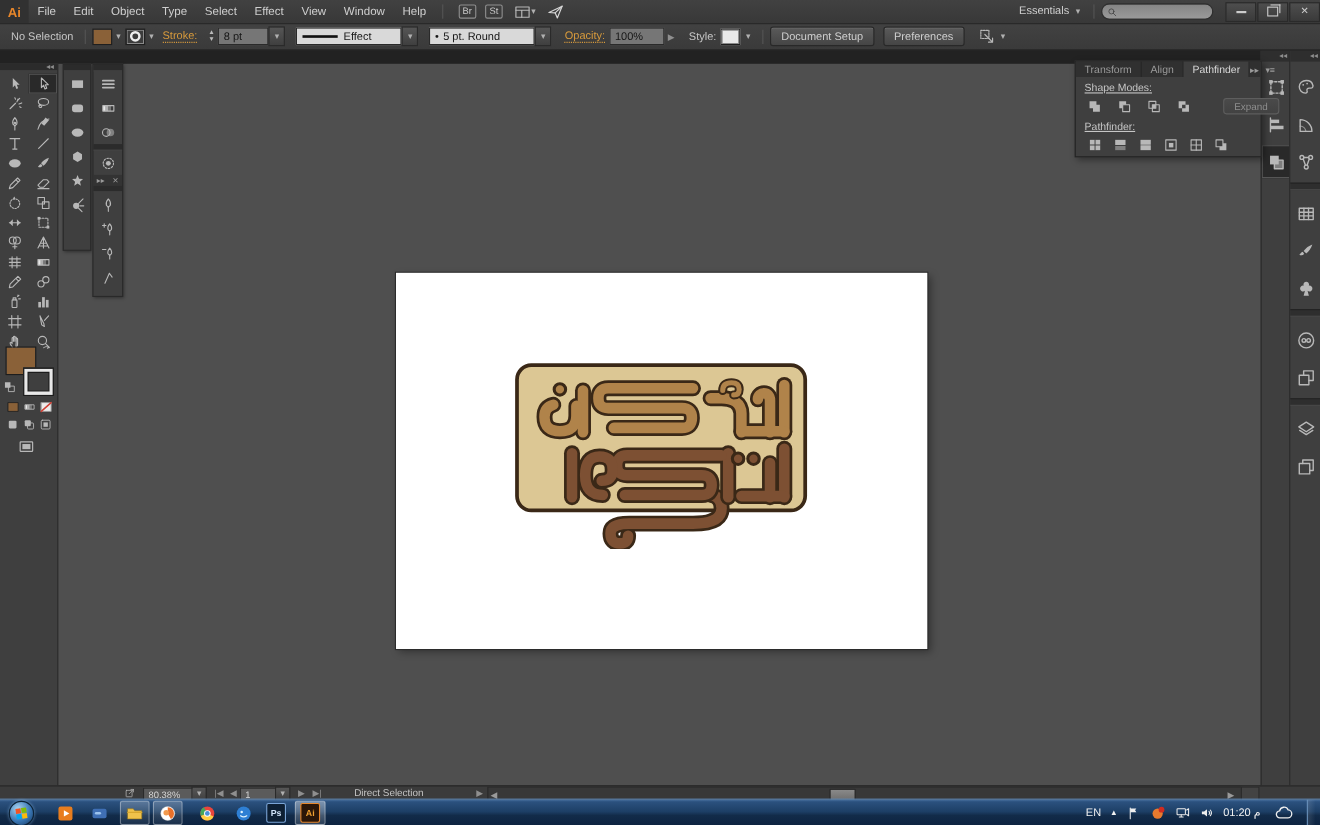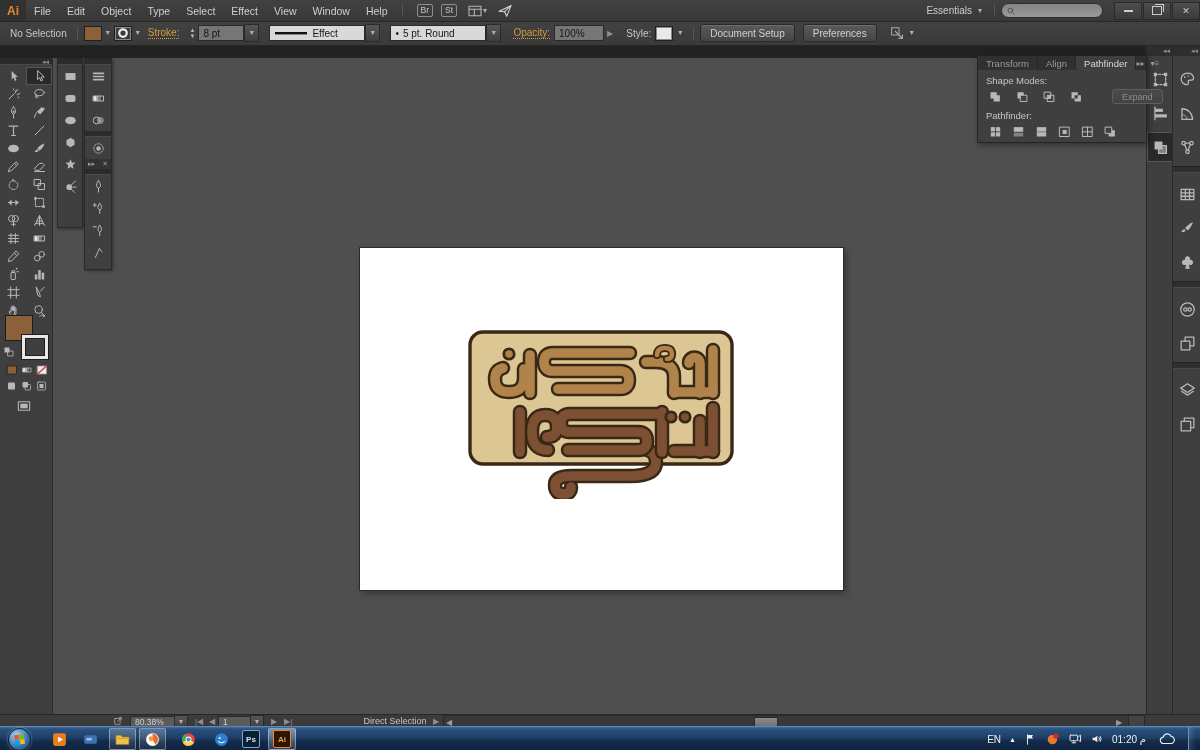--- a/index.html
+++ b/index.html
@@ -68,21 +68,21 @@
   
   .scroll-track{background:#383838;border:1px solid #2a2a2a;}
   .scroll-thumb{background:linear-gradient(#8a8a8a,#6f6f6f);border:1px solid #2a2a2a;border-radius:1px;}
   .scroll-arrow{color:#9a9a9a;font-size:8px;display:flex;align-items:center;justify-content:center;}
   
   #pfPanel{left:977px;top:55px;width:168px;height:86px;background:#3f3f3f;border:1px solid #242424;
     box-shadow:2px 2px 6px rgba(0,0,0,.4);z-index:20;font-size:10px;}
   #pfTabs{height:14px;background:#303030;display:flex;align-items:stretch;}
   .ptab{display:flex;align-items:center;padding:0 8px;color:#9a9a9a;font-size:9.5px;border-right:1px solid #262626;}
   .ptab.active{background:#3f3f3f;color:#d8d8d8;}
-  .pf-label{color:#c6c6c6;font-size:9.5px;padding:5px 8px 2px;}
+  .pf-label{color:#c6c6c6;font-size:9.5px;padding:5px 8px 2px;text-decoration:underline;}
   .pfbtn{width:22px;height:17px;display:flex;align-items:center;justify-content:center;}
   .pfbtn .ic{width:17px;height:15px;}
   .expand-btn{height:13px;border:1px solid #5e5e5e;border-radius:3px;color:#8e8e8e;font-size:9px;
     display:flex;align-items:center;padding:0 9px;background:linear-gradient(#4a4a4a,#424242);}
   .dockcol{background:#3f3f3f;border-left:1px solid #2a2a2a;z-index:15;}
   .dockhead{height:10px;background:#2e2e2e;color:#8d8d8d;font-size:7px;display:flex;align-items:center;justify-content:flex-end;padding:0 3px;}
   .dock-item{width:100%;height:30px;display:flex;align-items:center;justify-content:center;margin-bottom:4px;}
   .dock-item .ic{width:19px;height:19px;}
   .dock-item.active{background:#292929;box-shadow:inset 0 0 0 1px #565656;}
   .dock-sep{height:5px;background:#2e2e2e;border-top:1px solid #232323;border-bottom:1px solid #4a4a4a;margin:2px 0 6px;}
@@ -950,21 +950,21 @@
         <span class="caret">▾</span>
       </div>
     <span class="navglyph abs" style="left:192px;top:2px">|◀</span>
     <span class="navglyph abs" style="left:206px;top:2px">◀</span>
     <div class="field abs" style="left:218px;top:1px;width:30px">1</div>
     <div class="drop abs" style="left:250px;top:0;width:12px;height:12px">
         <span class="caret">▾</span>
       </div>
     <span class="navglyph abs" style="left:268px;top:2px">▶</span>
     <span class="navglyph abs" style="left:281px;top:2px">▶|</span>
-    <span class="abs" style="left:350px;top:1px;width:90px;text-align:center;color:#c4c4c4">Direct Selection</span>
+    <span class="abs" style="left:322px;top:1px;width:90px;color:#c4c4c4">Direct Selection</span>
     <span class="navglyph abs" style="left:430px;top:2px">▶</span>
 
     <div class="scroll-track abs" style="left:443px;top:0;width:685px;height:12px">
       <span class="scroll-arrow abs" style="left:2px;top:2px">◀</span>
       <div class="scroll-thumb abs" style="left:310px;top:1px;width:22px;height:9px"></div>
       <span class="scroll-arrow abs" style="left:672px;top:2px">▶</span>
     </div>
     <div class="abs" style="left:1128px;top:0;width:15px;height:12px;background:#434343;border:1px solid #2a2a2a"></div>
   </div>
 

